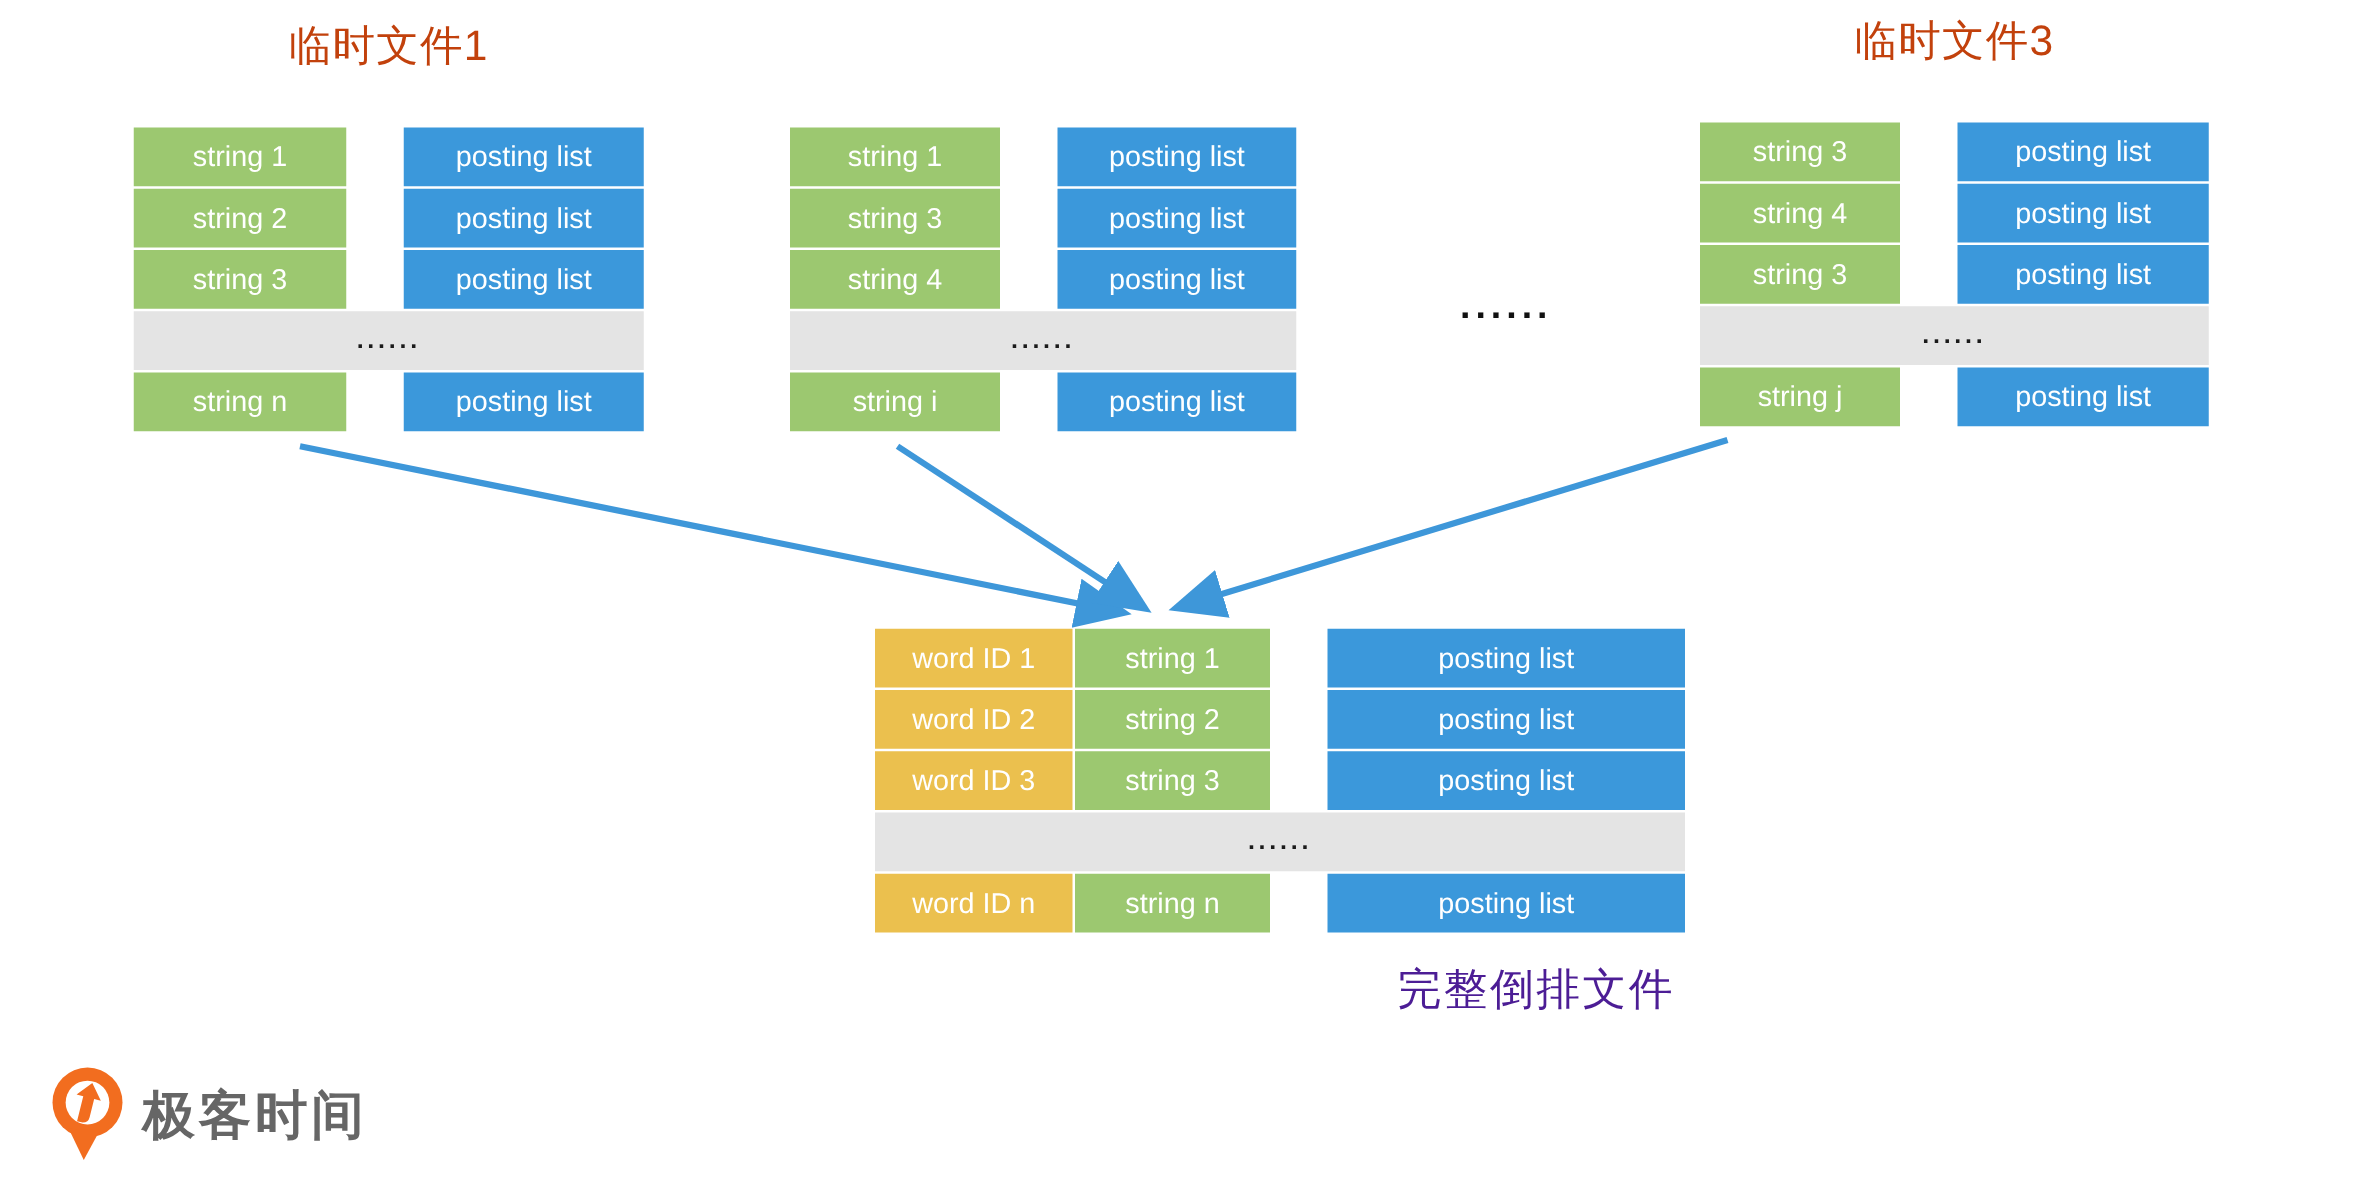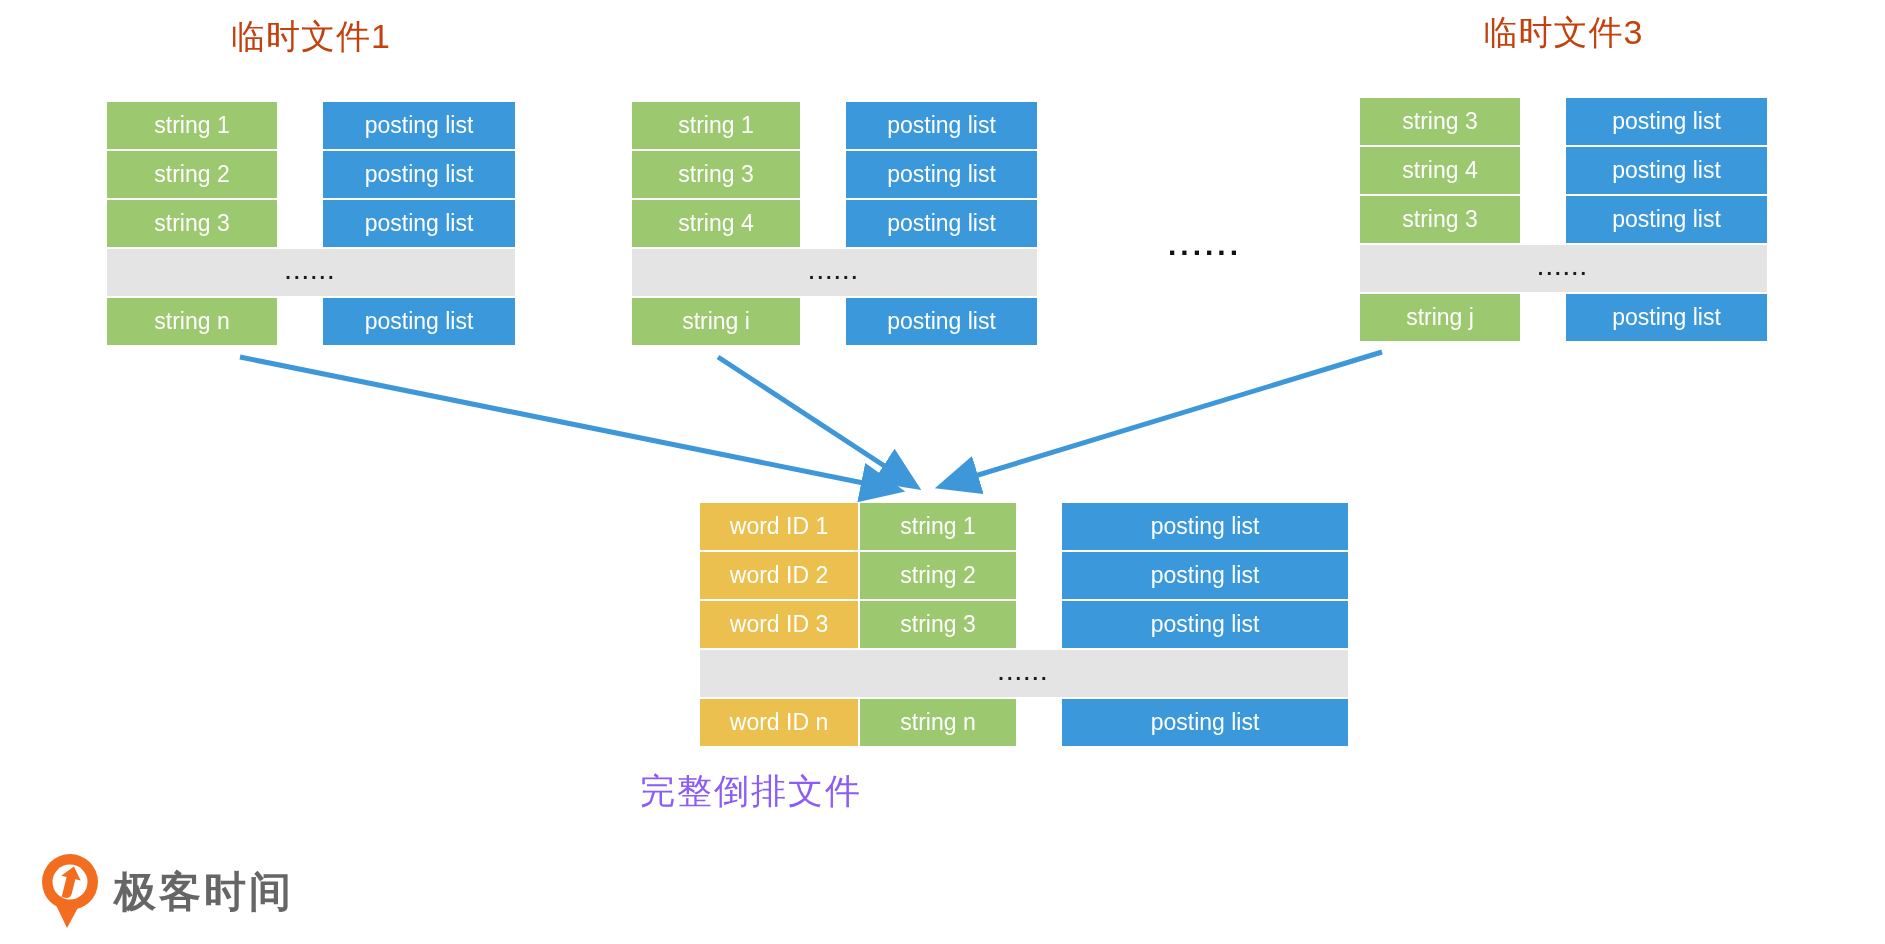--- a/index.html
+++ b/index.html
@@ -40,22 +40,22 @@
   .merged .cell.green{width:156px;}
 
   .between-dots{
     position:absolute;
     text-align:center;
     font-size:30px;font-weight:700;letter-spacing:4px;color:#111;
   }
 
   .merged-caption{
     position:absolute;
-    text-align:left;
-    font-size:35px;font-weight:500;color:#8b5cf6;
+    text-align:right;
+    font-size:35px;font-weight:500;color:#4c1d95;
     letter-spacing:2px;
   }
 
   .arrow-layer{position:absolute;left:0;top:0;pointer-events:none;}
 
   
   .logo{position:absolute;left:40px;top:852px;display:flex;align-items:center;}
   .logo-text{
     margin-left:14px;
     font-size:42px;font-weight:600;color:var(--c-logo_text);

